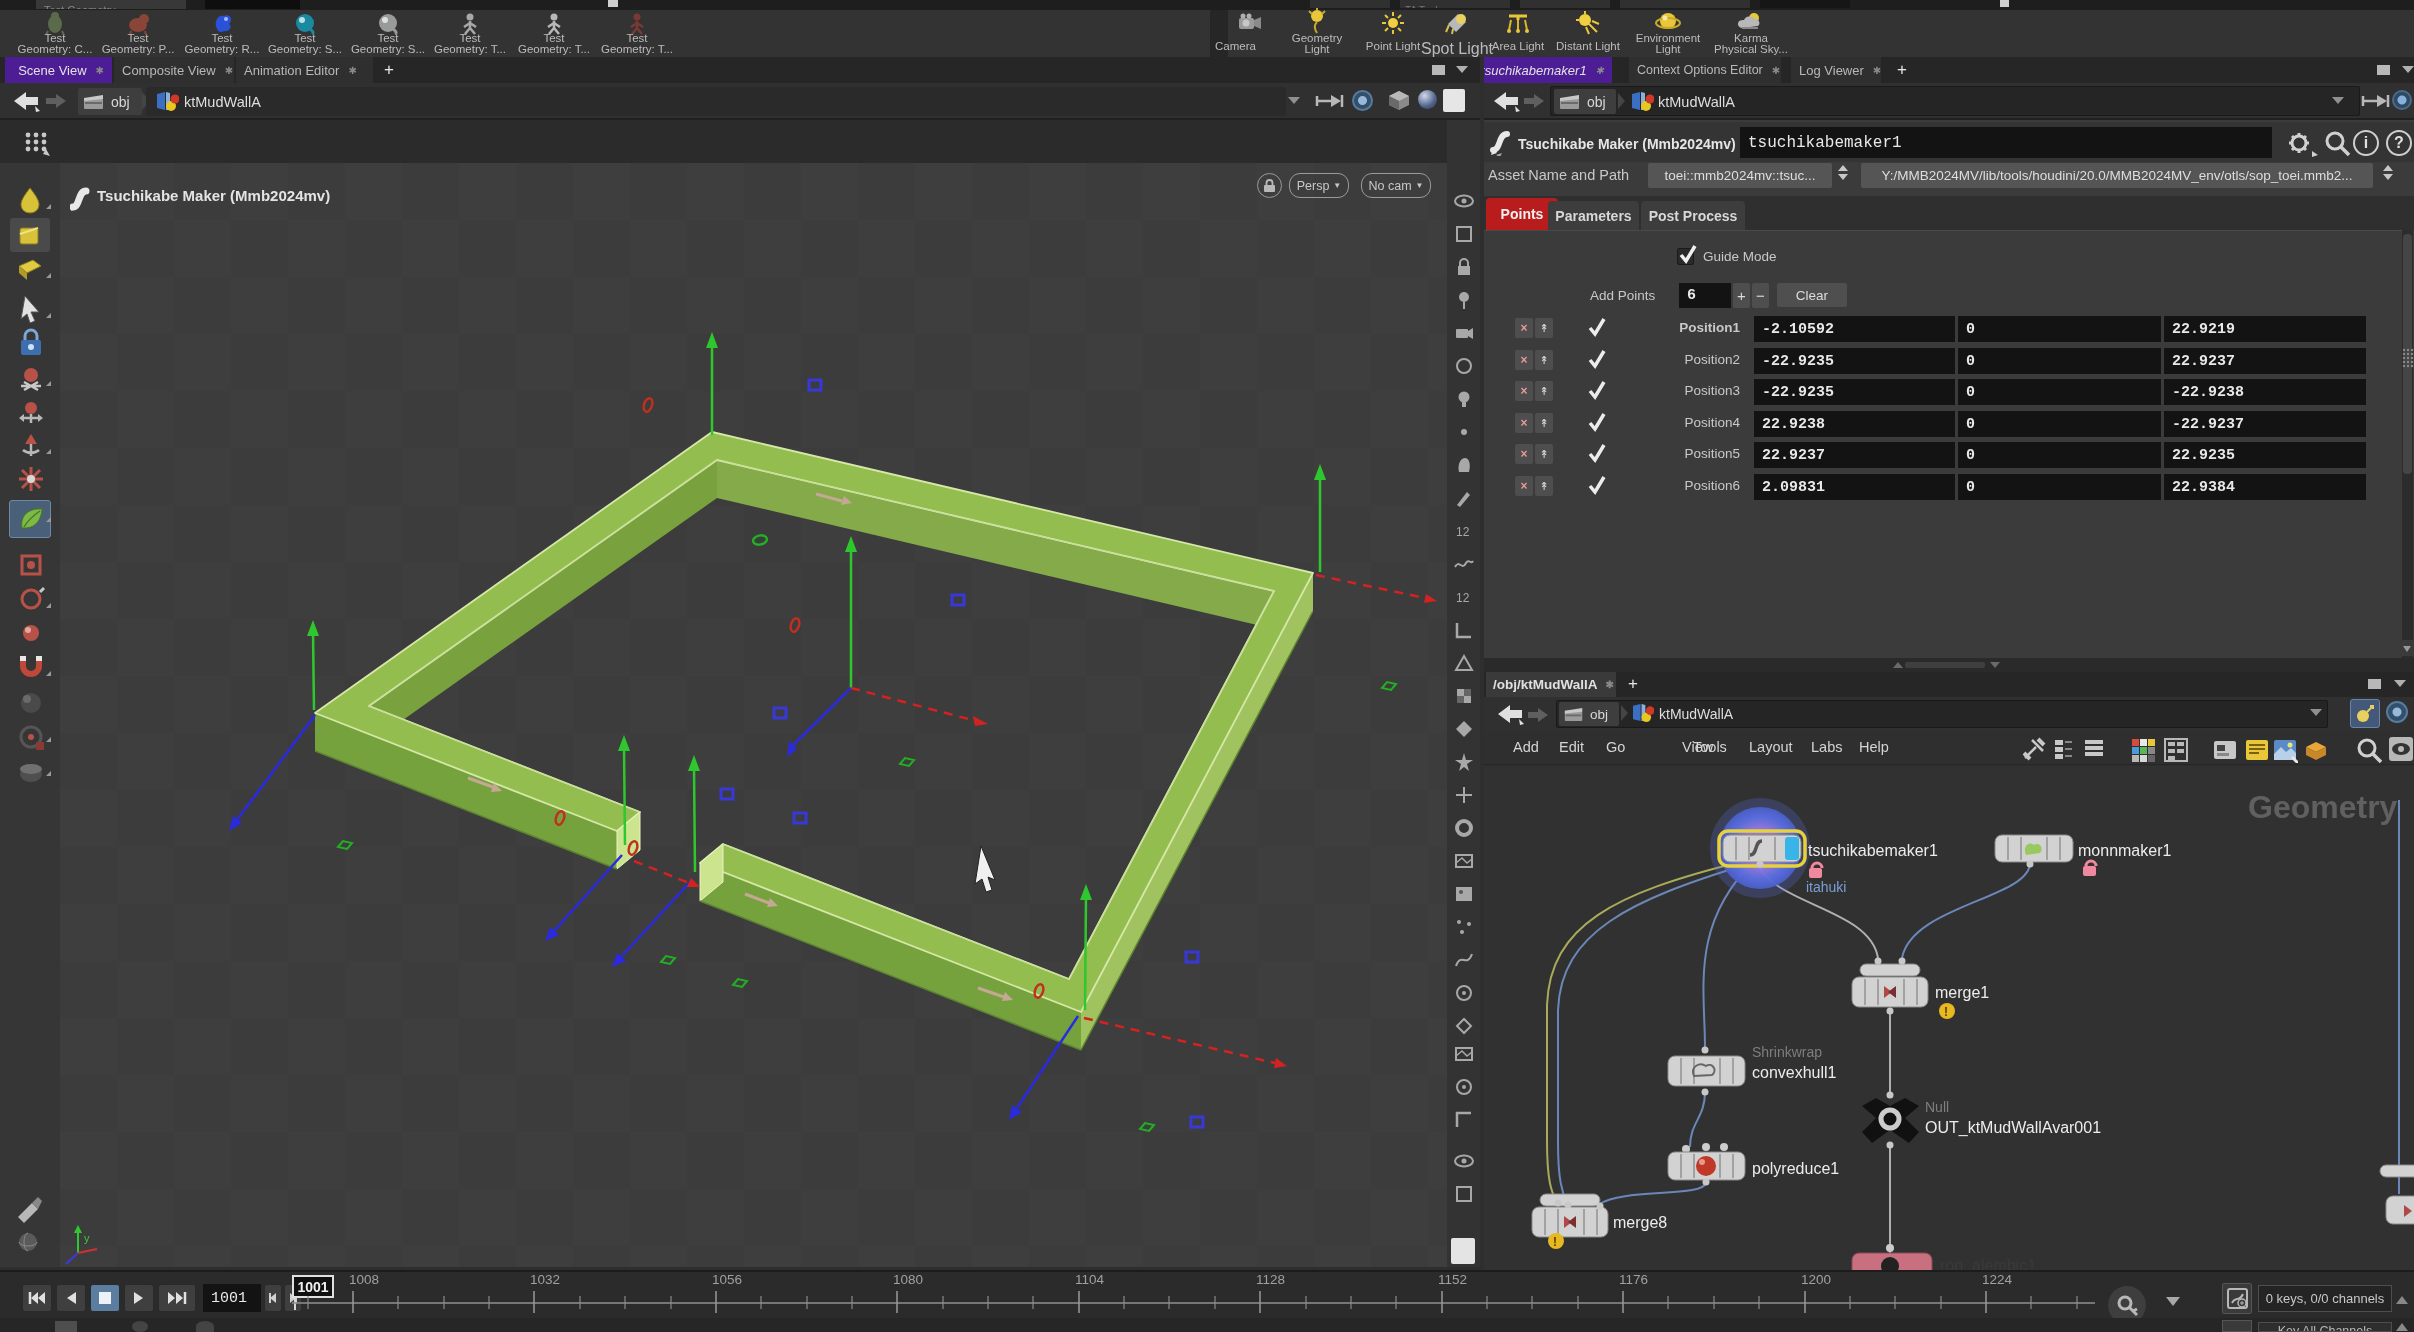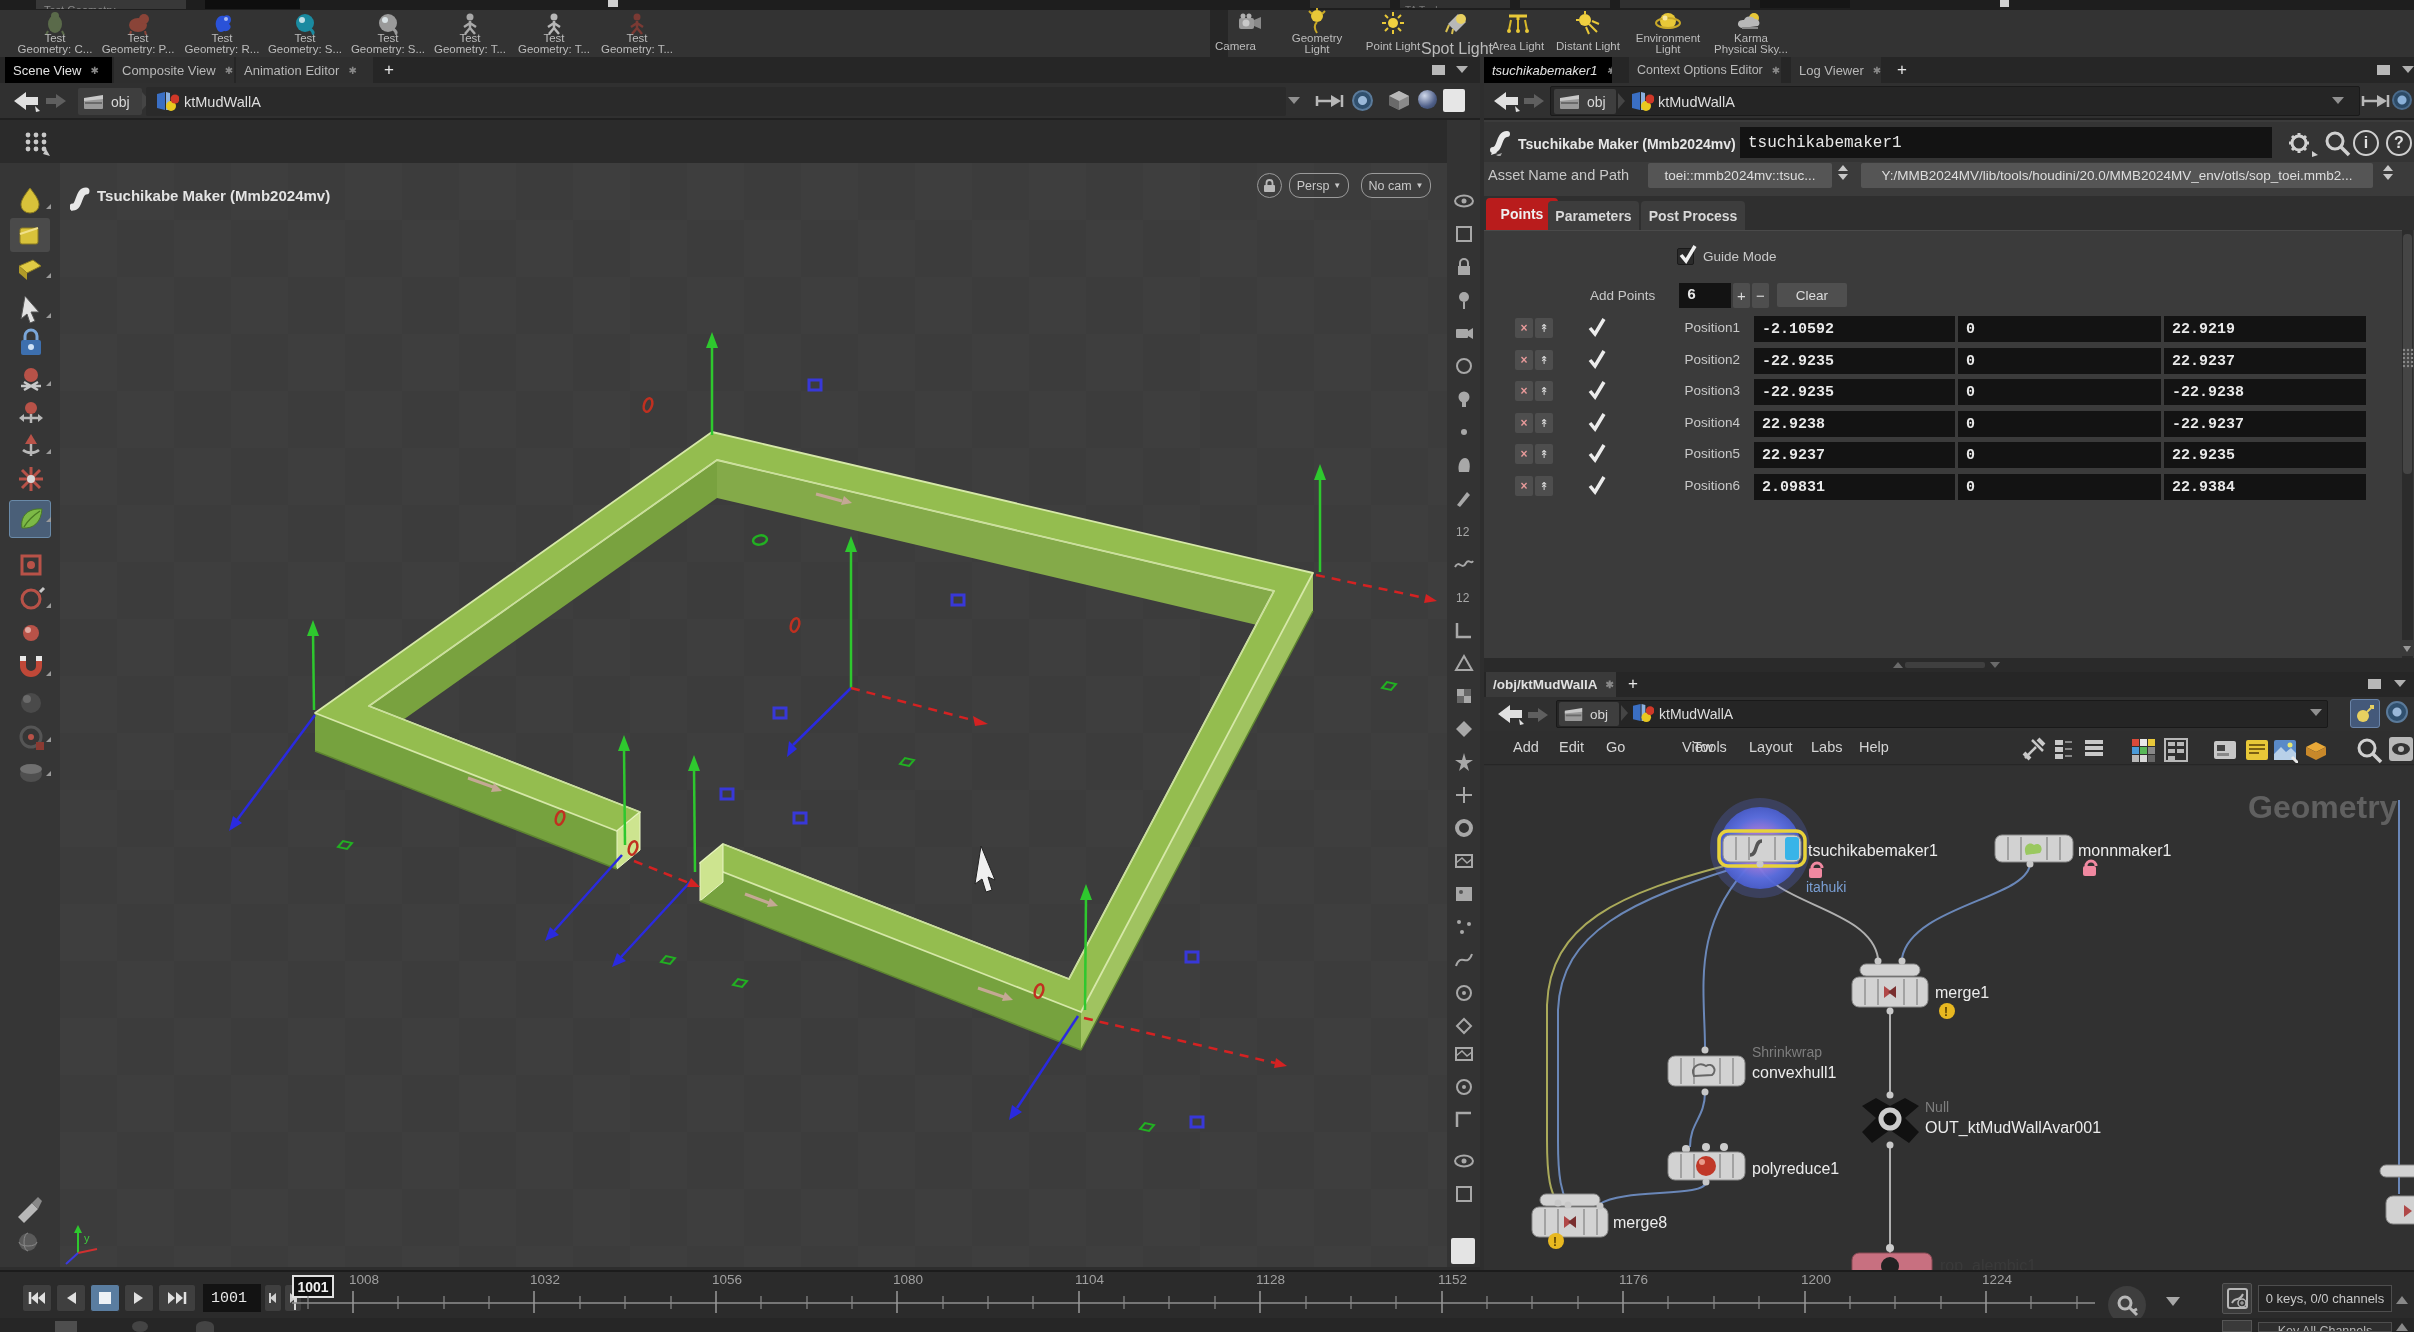--- a/index.html
+++ b/index.html
@@ -2,21 +2,21 @@
 <html><head>
 <meta charset="utf-8">
 <style>
 * { margin:0; padding:0; box-sizing:border-box; }
 html,body { background:#2b2b2b; }
 #root { position:relative; width:2414px; height:1332px; background:#2e2e2e; overflow:hidden;
   font-family:"Liberation Sans", sans-serif; color:#cccccc; }
 .abs { position:absolute; }
 .tab { position:absolute; top:0; height:100%; background:#2f2f2f; color:#b8b8b8; font-size:13px;
   display:flex; align-items:center; padding:0 8px; white-space:nowrap; overflow:hidden; }
-.tab.active { background:#000000; color:#e2e2e2; }
+.tab.active { background:#4c1d95; color:#e2e2e2;justify-content:flex-end; }
 .tab .x { color:#888; font-size:10px; margin-left:9px; }
 .chip { position:absolute; background:#3e3e3e; border-radius:2px; display:flex; align-items:center;
   font-size:14px; color:#d8d8d8; }
 .pill { position:absolute; border:1.5px solid #9a9a9a; border-radius:11px; color:#c8c8c8;
   font-size:12.5px; display:flex; align-items:center; justify-content:center; }
 .field { position:absolute; background:#131313; color:#e8e8e8; font-family:"Liberation Mono",monospace;
   display:flex; align-items:center; padding-left:8px; }
 .btn { position:absolute; background:#4e4e4e; border-radius:2px; color:#ddd; display:flex;
   align-items:center; justify-content:center; }
 .lbl { position:absolute; font-size:13.5px; color:#c8c8c8; white-space:nowrap; }
@@ -494,21 +494,21 @@
 <div class="btn" style="left:1777px;top:283px;width:70px;height:24px;font-size:13.5px;background:#4f4f4f;">Clear</div>
 <div class="btn" style="left:1515px;top:318px;width:18px;height:20px;">
       <span style="color:#e89a9a;font-size:12px;font-weight:bold;">×</span>
     </div>
 <div class="btn" style="left:1535px;top:318px;width:18px;height:20px;">
       <span style="color:#ddd;font-size:11px;">↟</span>
     </div>
 <svg class="abs" style="left:1586px;top:316px;" width="22" height="22" viewBox="0 0 22 22">
       <path d="M4 12 L9 18 L18 3" fill="none" stroke="#ececec" stroke-width="3.5"></path>
     </svg>
-<div class="lbl" style="left:1660px;top:320px;width:80px;text-align:right;">Position1</div>
+<div class="lbl" style="left:1660px;top:320px;width:80px;text-align:right;font-weight:bold;">Position1</div>
 <div class="field" style="left:1754px;top:316px;width:201px;height:26px;font-size:15px;font-weight:bold;">-2.10592</div>
 <div class="field" style="left:1958px;top:316px;width:203px;height:26px;font-size:15px;font-weight:bold;">0</div>
 <div class="field" style="left:2164px;top:316px;width:202px;height:26px;font-size:15px;font-weight:bold;">22.9219</div>
 <div class="btn" style="left:1515px;top:350px;width:18px;height:20px;">
       <span style="color:#e89a9a;font-size:12px;font-weight:bold;">×</span>
     </div>
 <div class="btn" style="left:1535px;top:350px;width:18px;height:20px;">
       <span style="color:#ddd;font-size:11px;">↟</span>
     </div>
 <svg class="abs" style="left:1586px;top:348px;" width="22" height="22" viewBox="0 0 22 22">

